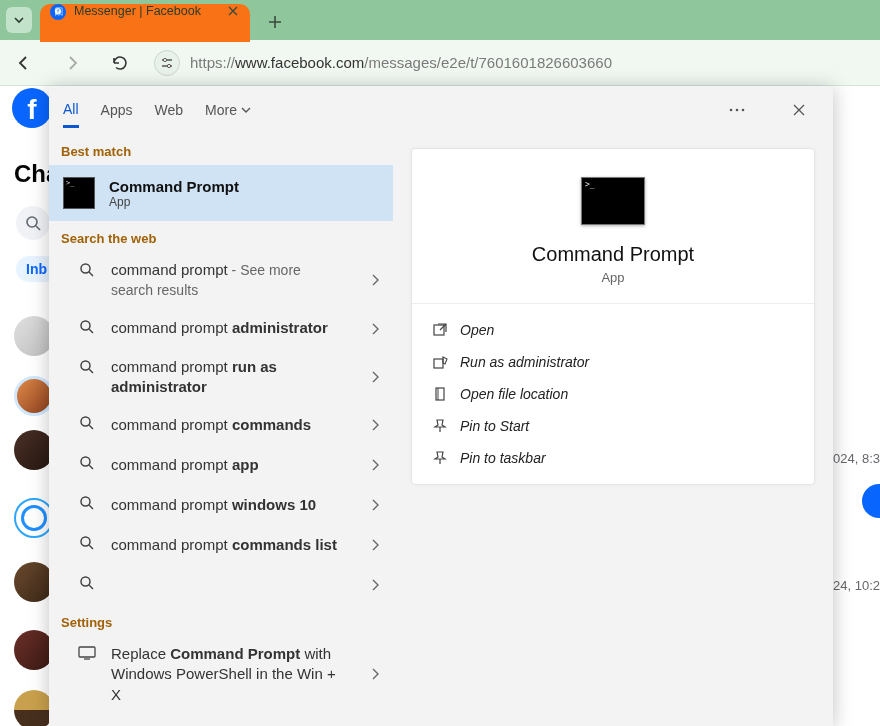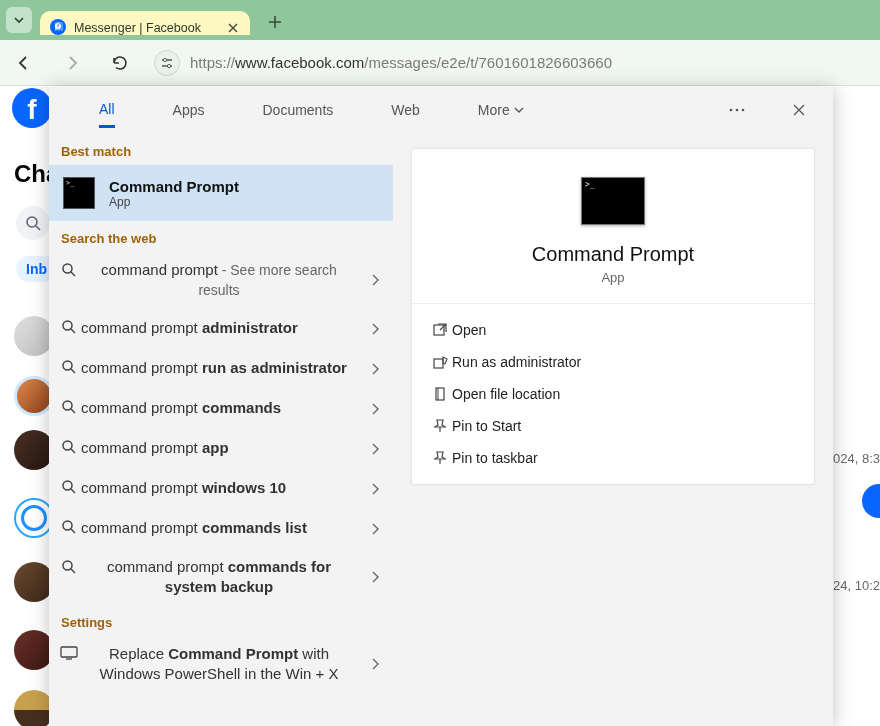--- a/index.html
+++ b/index.html
@@ -1,21 +1,21 @@
 <!DOCTYPE html>
 <html><head>
 <meta charset="utf-8">
 <style>
 * { margin: 0; padding: 0; box-sizing: border-box; font-family: "Segoe UI", Arial, sans-serif; }
 body { width: 880px; height: 726px; overflow: hidden; background: #fff; position: relative; }
 
 
 .browser-titlebar { height: 40px; background: #8fc69b; display: flex; align-items: center; padding: 0 6px; gap: 8px; position: relative; }
 .tab-dropdown { width: 26px; height: 26px; background: #c3e2ca; border-radius: 6px; display: flex; align-items: center; justify-content: center; }
-.tab { height: 24px; background: #fef9c3; border-radius: 10px 10px 0 0; display: flex; align-items: flex-end; padding: 0 10px; gap: 8px; min-width: 210px; margin-top: 6px; }
+.tab { height: 38px; background: #f97316; border-radius: 10px 10px 0 0; display: flex; align-items: flex-start; padding: 0 10px; gap: 8px; min-width: 210px; margin-top: 6px; }
 .tab-favicon { width: 16px; height: 16px; background: #0866ff; border-radius: 50%; display: flex; align-items: center; justify-content: center; }
 .tab-favicon svg { width: 10px; height: 10px; fill: #fff; stroke: #fff; }
 .tab-title { font-size: 12.5px; color: #2a3b2d; flex: 1; }
 .tab-close { width: 14px; height: 14px; display: flex; align-items: center; justify-content: center; color: #3a4a3d; }
 .newtab { width: 26px; height: 26px; display: flex; align-items: center; justify-content: center; color: #3a4a3d; margin-top: 3px; margin-left: 4px; }
 
 .browser-toolbar { height: 46px; background: #f1f8f2; display: flex; align-items: center; padding: 4px 10px; gap: 20px; border-bottom: 1px solid #d8e4da; }
 .nav-btn { width: 28px; height: 28px; display: flex; align-items: center; justify-content: center; color: #333; border-radius: 50%; }
 .nav-btn.disabled { color: #aaa; }
 .url-wrap { flex: 1; display: flex; align-items: center; gap: 10px; }
@@ -40,52 +40,52 @@
 .av6 { top: 630px; left: 14px; background: linear-gradient(135deg,#6b3028,#3a1814); }
 .av7 { top: 690px; left: 14px; background: linear-gradient(180deg,#c9a04d 50%,#472f1e 50%); }
 .row-ts { position: absolute; right: 0; font-size: 13px; color: #65676b; padding-right: 0; white-space: nowrap; }
 .ts1 { top: 451px; }
 .ts2 { top: 578px; }
 .bluepill { position: absolute; top: 484px; right: 0; width: 18px; height: 34px; background: #0866ff; border-radius: 18px 0 0 18px; }
 
 
 .search-overlay { position: absolute; top: 86px; left: 49px; width: 784px; height: 640px; background: #f3f3f3; box-shadow: 0 2px 18px rgba(0,0,0,0.25); display: flex; flex-direction: column; }
 .search-tabs { height: 48px; display: flex; align-items: center; padding: 0 14px; gap: 22px; color: #555; font-size: 14px; }
-.stab { height: 36px; display: flex; align-items: center; margin-left: 36px; }
+.stab { height: 36px; display: flex; align-items: center; }
 .stab.active { color: #0b57d0; border-bottom: 3px solid #0b57d0; font-weight: 400; }
 .stab-more { display: flex; align-items: center; gap: 4px; }
 .spacer { flex: 1; }
 .s-hbtn { width: 40px; display: flex; align-items: center; justify-content: center; color: #555; }
 
 .search-body { flex: 1; display: flex; }
 .left-pane { width: 344px; overflow: hidden; }
 .sect-head { font-size: 13px; font-weight: 600; padding: 10px 12px 6px; color: #a16207; }
 
 .best-row { background: #cfe3f5; display: flex; align-items: center; padding: 12px 14px; gap: 14px; }
 .cmd-ico { width: 32px; height: 32px; background: #000; border: 1px solid #555; position: relative; }
 .cmd-ico::before { content: ">_"; position: absolute; top: 1px; left: 2px; color: #ddd; font-size: 7px; font-family: monospace; }
 .best-title { font-size: 15px; font-weight: 700; color: #111; }
 .best-sub { font-size: 12px; color: #444; }
 
-.web-row { display: flex; align-items: center; padding: 8px 8px; position: relative; min-height: 40px; text-align: center; }
+.web-row { display: flex; align-items: center; padding: 8px 26px; gap: 12px; position: relative; min-height: 40px; }
 .sico { width: 24px; display: flex; justify-content: center; color: #444; flex-shrink: 0; align-self: flex-start; margin-top: 2px; }
 .wlabel { font-size: 15px; color: #333; line-height: 1.35; padding-right: 28px; }
 .wlabel b { font-weight: 700; }
 .wlabel .more { color: #666; font-size: 14px; }
 .chev { position: absolute; right: 14px; top: 50%; transform: translateY(-50%); color: #666; }
 
 .right-pane { flex: 1; padding: 14px 18px 0 18px; }
 .card { background: #fff; border: 1px solid #e5e5e5; border-radius: 4px; box-shadow: 0 0 4px rgba(0,0,0,0.04); }
 .card-top { padding: 28px 10px 18px; text-align: center; border-bottom: 1px solid #eee; }
 .card-icon { width: 64px; height: 48px; margin: 0 auto 18px; background: #000; border: 1px solid #777; position: relative; box-shadow: 0 1px 3px rgba(0,0,0,0.3); }
 .card-icon::before { content: ">_"; position: absolute; top: 2px; left: 3px; color: #ddd; font-size: 8px; font-family: monospace; }
 .card-title { font-size: 20px; color: #111; margin-bottom: 4px; }
 .card-sub { font-size: 13px; color: #666; }
 .card-actions { padding: 10px 4px; }
-.act-row { display: flex; align-items: flex-end; gap: 2px; padding: 8px 14px; font-size: 14px; color: #222; }
+.act-row { display: flex; align-items: flex-end; gap: 10px; padding: 8px 14px; font-size: 14px; color: #222; font-style: italic; }
 .aico { width: 20px; display: flex; justify-content: center; color: #444; }
 
 svg { display: block; }
 </style>
 </head>
 <body>
 
 <div class="browser-titlebar">
   <div class="tab-dropdown">
     <svg width="12" height="12" viewBox="0 0 12 12">
@@ -164,21 +164,20 @@
 <div class="chat-avatar av6"></div>
 <div class="chat-avatar av7"></div>
 <div class="row-ts ts1">2024, 8:3</div>
 <div class="row-ts ts2">2024, 10:2</div>
 <div class="bluepill"></div>
 
 <div class="search-overlay">
   <div class="search-tabs">
     <div class="stab active">All</div>
     <div class="stab">Apps</div>
-    <div class="stab">Documents</div>
     <div class="stab">Web</div>
     <div class="stab stab-more">
       <span>More</span>
       <svg width="10" height="10" viewBox="0 0 10 10">
           <path d="M1 3l4 4 4-4" stroke="#555" stroke-width="1.4" fill="none"></path>
         </svg>
     </div>
     <div class="spacer"></div>
     <div class="s-hbtn">
       <svg width="16" height="4" viewBox="0 0 16 4">
@@ -305,21 +304,20 @@
               </svg>
             </span>
           </div>
           <div class="web-row">
             <span class="sico">
               <svg width="16" height="16" viewBox="0 0 16 16">
                 <circle cx="6.5" cy="6.5" r="4.5" stroke="#444" stroke-width="1.5" fill="none"></circle>
                 <path d="M10 10l4 4" stroke="#444" stroke-width="1.5"></path>
               </svg>
             </span>
-            <span class="wlabel">command prompt <b>commands for system backup</b></span>
             <span class="chev">
               <svg width="8" height="12" viewBox="0 0 8 12">
                 <path d="M2 1l5 5-5 5" stroke="#666" stroke-width="1.4" fill="none"></path>
               </svg>
             </span>
           </div>
         </div>
 
       <div class="sect-head">Settings</div>
       <div class="web-row">

